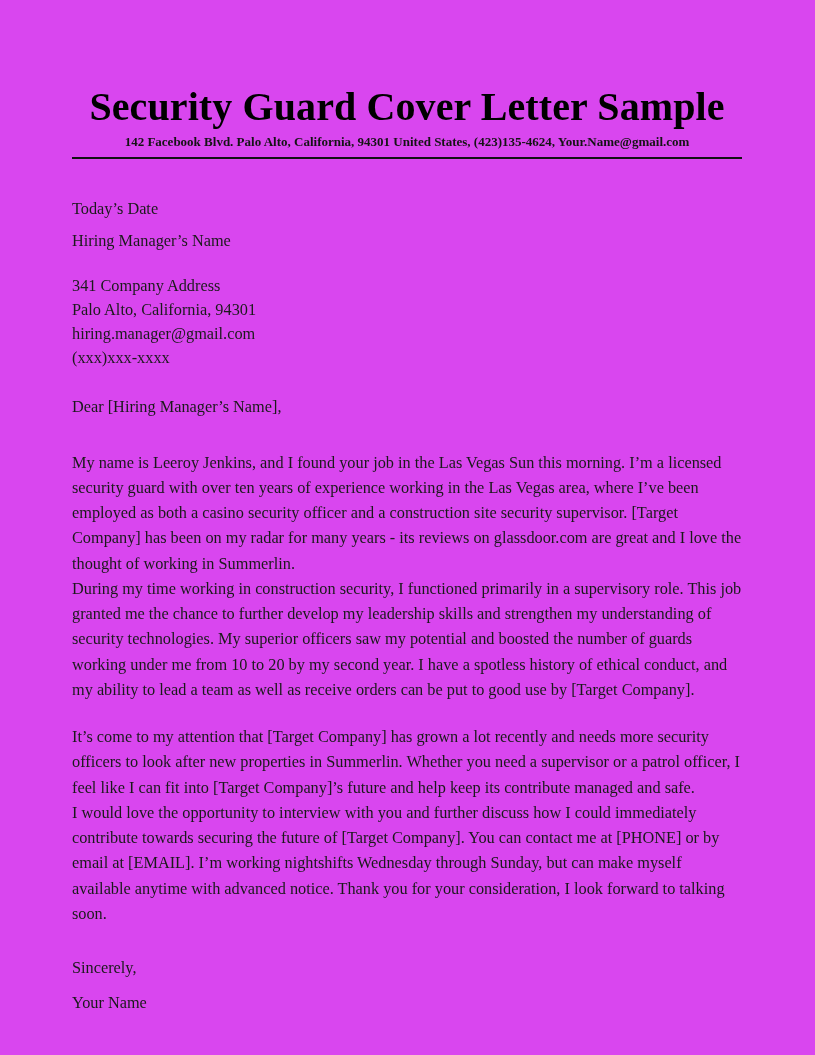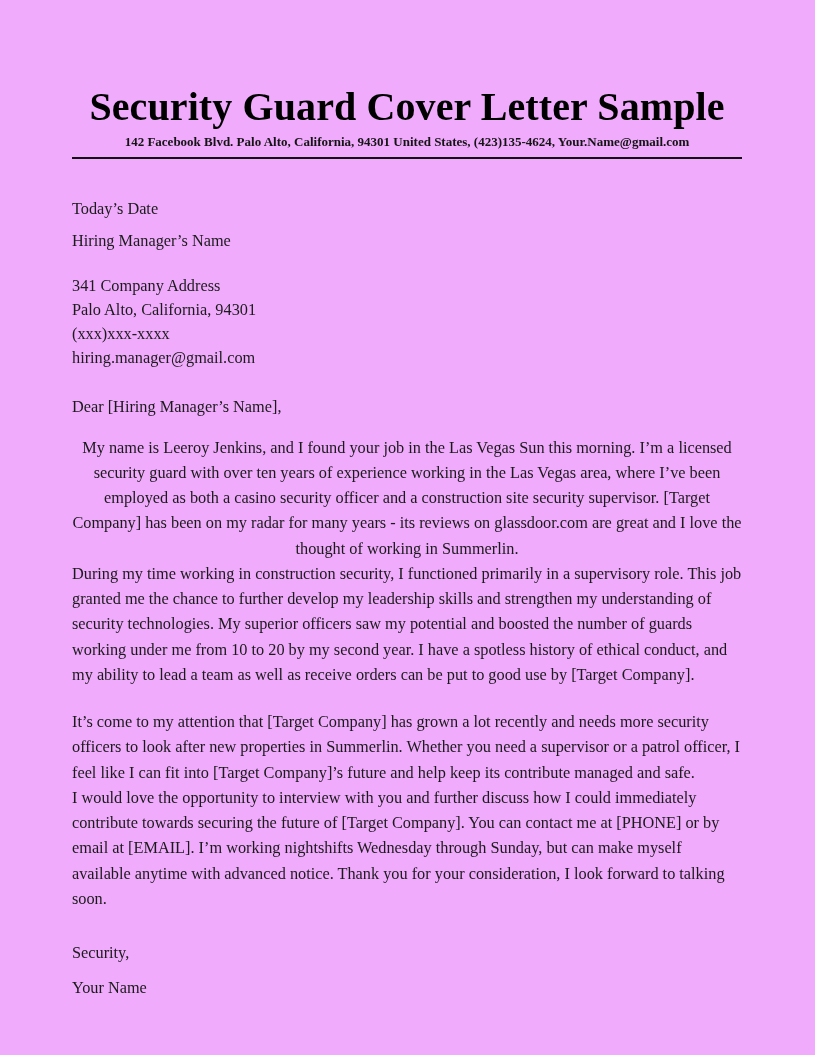--- a/index.html
+++ b/index.html
@@ -14,21 +14,21 @@
     overflow: hidden;
     font-family: "Liberation Serif", "DejaVu Serif", serif;
     color: #1a1a1a;
     -webkit-font-smoothing: antialiased;
   }
 
   .page {
     position: relative;
     width: 815px;
     height: 1055px;
-    background: #f0abfc;
+    background: #d946ef;
     box-sizing: border-box;
     padding: 0;
   }
 
   .letter {
     position: absolute;
     left: 72px;
     top: 0;
     width: 670px;
   }
@@ -104,21 +104,21 @@
     line-height: 1.42;
   }
 
   .para {
     margin: 0;
     font-size: 16.3px;
     line-height: 1.55;
     text-align: left;
   }
 
-  .para-1 { margin-top: 16px; text-align: center; }
+  .para-1 { margin-top: 31px; }
   .para-2 { }
   .para-3 { margin-top: 22px; }
   .para-4 { }
 
   .closing {
     margin-top: 30px;
     font-size: 16.3px;
     line-height: 1.42;
   }
 
@@ -143,33 +143,33 @@
     </header>
 
     <section class="block addr-block">
       <p class="date-line">Today’s Date</p>
       <p class="manager-line">Hiring Manager’s Name</p>
     </section>
 
     <section class="block company-block">
       <p class="addr-line">341 Company Address</p>
       <p class="addr-line">Palo Alto, California, 94301</p>
+      <p class="addr-line">hiring.manager@gmail.com</p>
       <p class="addr-line">(xxx)xxx-xxxx</p>
-      <p class="addr-line">hiring.manager@gmail.com</p>
     </section>
 
     <p class="salutation">Dear [Hiring Manager’s Name],</p>
 
     <p class="para para-1">My name is Leeroy Jenkins, and I found your job in the Las Vegas Sun this morning. I’m a licensed security guard with over ten years of experience working in the Las Vegas area, where I’ve been employed as both a casino security officer and a construction site security supervisor. [Target Company] has been on my radar for many years - its reviews on glassdoor.com are great and I love the thought of working in Summerlin.</p>
 
     <p class="para para-2">During my time working in construction security, I functioned primarily in a supervisory role. This job granted me the chance to further develop my leadership skills and strengthen my understanding of security technologies. My superior officers saw my potential and boosted the number of guards working under me from 10 to 20 by my second year. I have a spotless history of ethical conduct, and my ability to lead a team as well as receive orders can be put to good use by [Target Company].</p>
 
     <p class="para para-3">It’s come to my attention that [Target Company] has grown a lot recently and needs more security officers to look after new properties in Summerlin. Whether you need a supervisor or a patrol officer, I feel like I can fit into [Target Company]’s future and help keep its contribute managed and safe.</p>
 
     <p class="para para-4">I would love the opportunity to interview with you and further discuss how I could immediately contribute towards securing the future of [Target Company]. You can contact me at [PHONE] or by email at [EMAIL]. I’m working nightshifts Wednesday through Sunday, but can make myself available anytime with advanced notice. Thank you for your consideration, I look forward to talking soon.</p>
 
     <section class="closing">
-      <p class="closing-line">Security,</p>
+      <p class="closing-line">Sincerely,</p>
       <p class="signature-line">Your Name</p>
     </section>
 
   </div>
 </div>
 
 </body></html>

